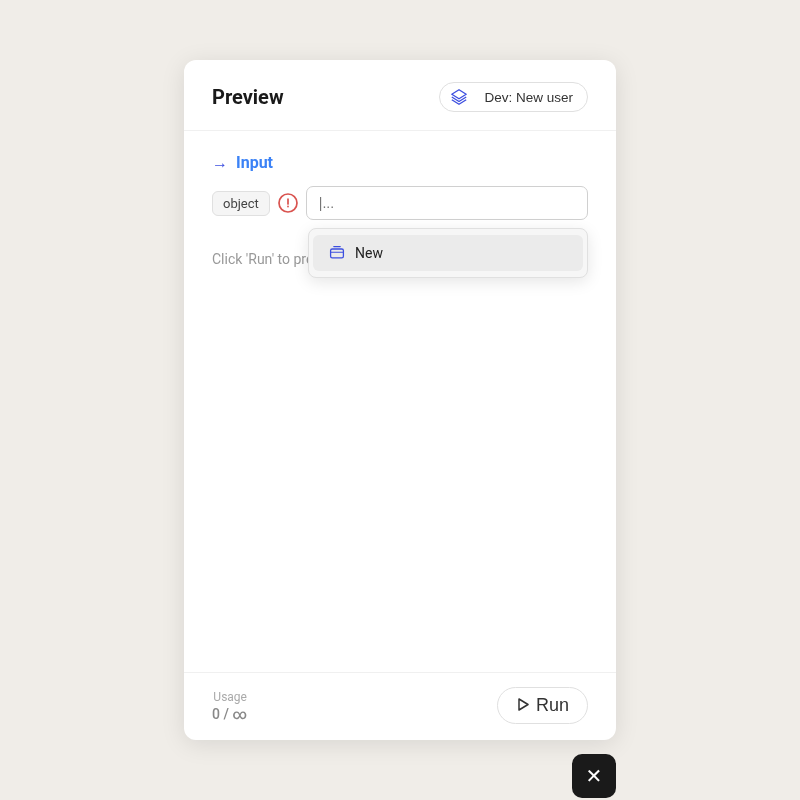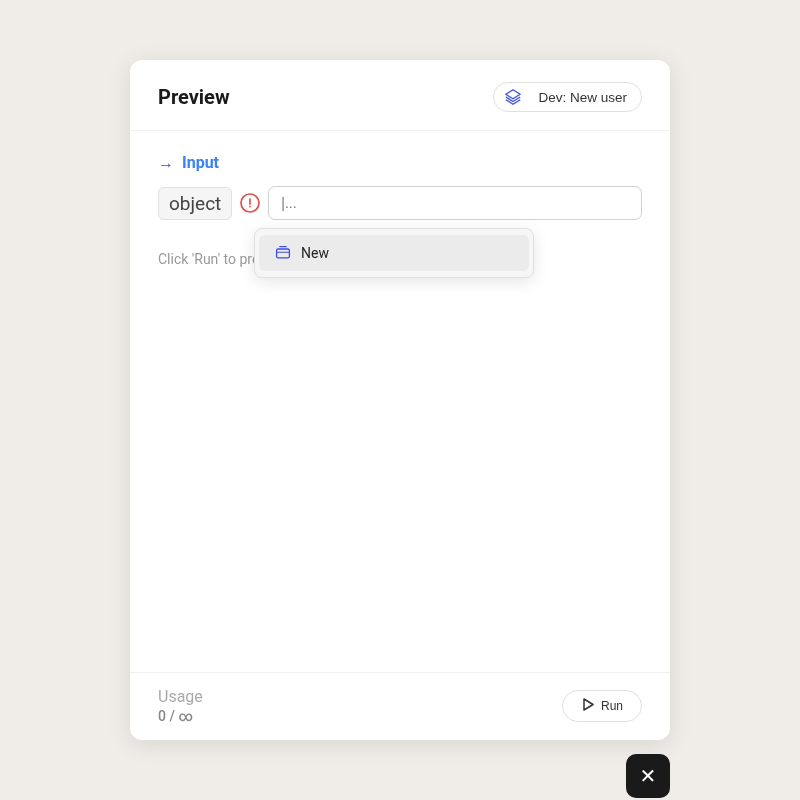--- a/index.html
+++ b/index.html
@@ -15,21 +15,21 @@
       display: flex;
       align-items: center;
       justify-content: center;
       font-family: -apple-system, BlinkMacSystemFont, 'Segoe UI', Roboto, sans-serif;
       overflow: hidden;
     }
 
     .modal-container {
       background: #ffffff;
       border-radius: 12px;
-      width: 540px;
+      width: 432px;
       min-height: 680px;
       box-shadow: 0 4px 24px rgba(0,0,0,0.10);
       display: flex;
       flex-direction: column;
       position: relative;
     }
 
     .modal-header {
       display: flex;
       align-items: center;
@@ -96,21 +96,21 @@
       align-items: center;
       gap: 8px;
       position: relative;
     }
 
     .object-badge {
       background: #f5f5f5;
       border: 1.5px solid #e0e0e0;
       border-radius: 6px;
       padding: 4px 10px;
-      font-size: 19px;
+      font-size: 13px;
       color: #444;
       white-space: nowrap;
     }
 
     .warning-icon {
       display: flex;
       align-items: center;
       color: #d9534f;
       font-size: 18px;
       cursor: pointer;
@@ -175,40 +175,40 @@
       justify-content: space-between;
     }
 
     .usage-section {
       display: flex;
       flex-direction: column;
       gap: 2px;
     }
 
     .usage-label {
-      font-size: 16px;
+      font-size: 12px;
       color: #aaa;
       text-align: right;
     }
 
     .usage-value {
       font-size: 14px;
       color: #888;
       font-weight: 500;
     }
 
     .run-button {
       display: flex;
       align-items: center;
       gap: 7px;
       background: #fff;
       border: 1.5px solid #e0e0e0;
       border-radius: 20px;
       padding: 7px 18px;
-      font-size: 12px;
+      font-size: 18px;
       color: #333;
       cursor: pointer;
       font-weight: 500;
     }
 
     .close-button {
       position: absolute;
       bottom: -58px;
       right: 0;
       background: #1a1a1a;

